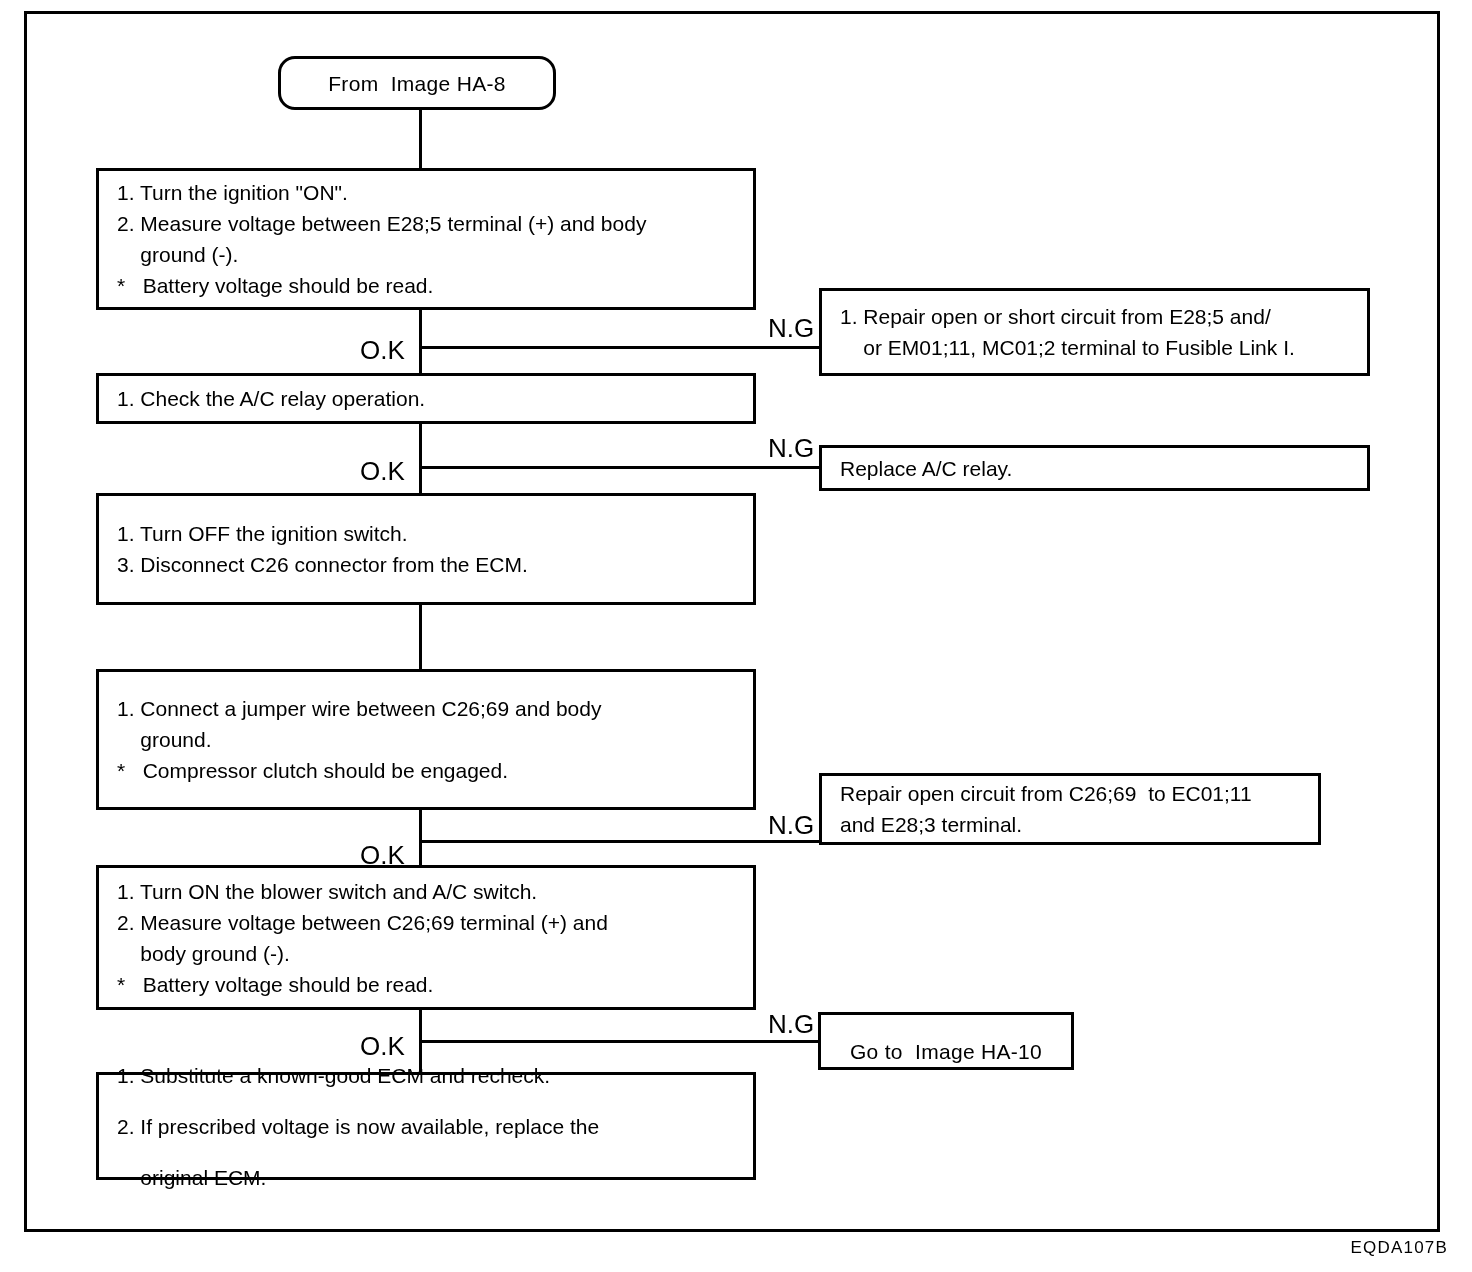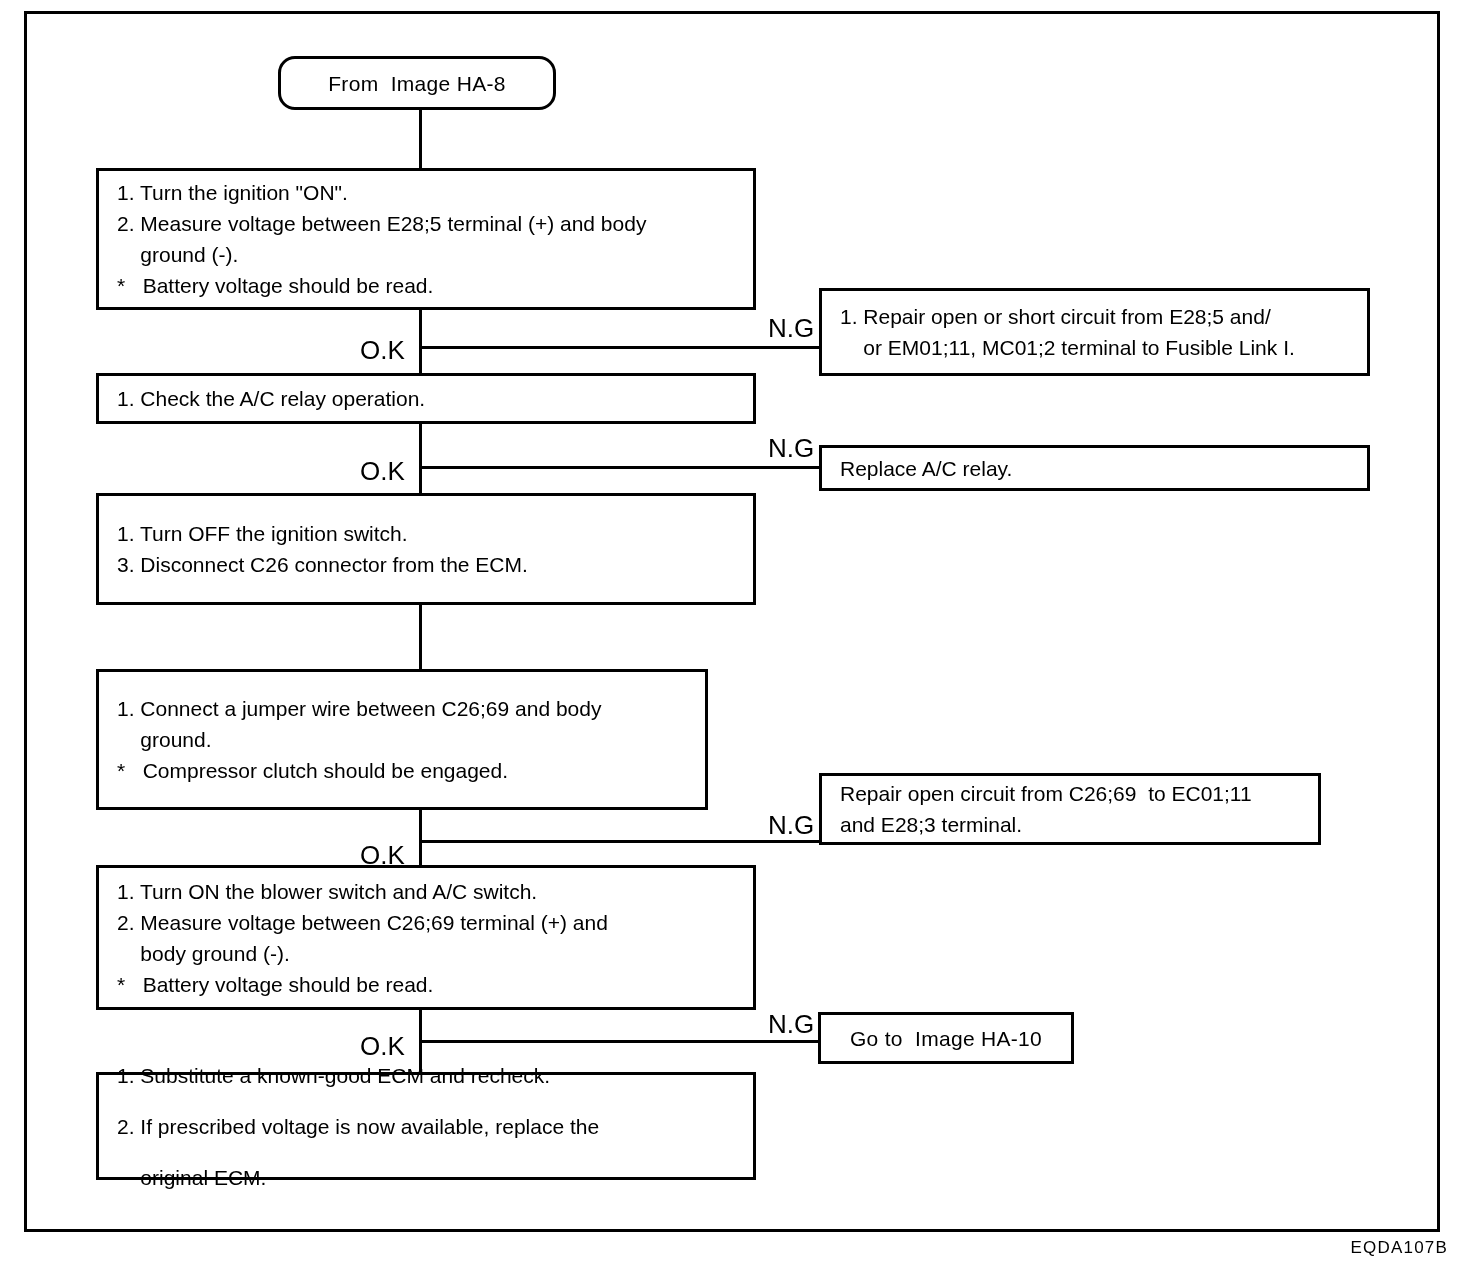--- a/index.html
+++ b/index.html
@@ -117,21 +117,21 @@
     <div class="line">Replace A/C relay.</div>
   </div>
 
   <div class="box" style="left:96px; top:493px; width:660px; height:112px;">
     <div class="line">1. Turn OFF the ignition switch.</div>
     <div class="line">3. Disconnect C26 connector from the ECM.</div>
   </div>
 
   <div class="vline" style="left:419px; top:605px; height:64px;"></div>
 
-  <div class="box" style="left:96px; top:669px; width:612px; height:141px;">
+  <div class="box" style="left:96px; top:669px; width:660px; height:141px;">
     <div class="line">1. Connect a jumper wire between C26;69 and body</div>
     <div class="line">    ground.</div>
     <div class="line">*   Compressor clutch should be engaged.</div>
   </div>
 
   <div class="vline" style="left:419px; top:810px; height:55px;"></div>
   <div class="hline" style="left:419px; top:840px; width:400px;"></div>
   <div class="lbl" style="left:360px; top:845px;">O.K</div>
   <div class="lbl" style="left:768px; top:815px;">N.G</div>
 
@@ -145,21 +145,21 @@
     <div class="line">2. Measure voltage between C26;69 terminal (+) and</div>
     <div class="line">    body ground (-).</div>
     <div class="line">*   Battery voltage should be read.</div>
   </div>
 
   <div class="vline" style="left:419px; top:1010px; height:62px;"></div>
   <div class="hline" style="left:419px; top:1040px; width:400px;"></div>
   <div class="lbl" style="left:360px; top:1036px;">O.K</div>
   <div class="lbl" style="left:768px; top:1014px;">N.G</div>
 
-  <div class="box centered" style="left:818px; top:1012px; width:256px; height:52px;">
+  <div class="box centered" style="left:818px; top:1012px; width:256px; height:58px;justify-content:flex-end;">
     <div class="line">Go to  Image HA-10</div>
   </div>
 
   <div class="box" style="left:96px; top:1072px; width:660px; height:108px;gap:20px;">
     <div class="line">1. Substitute a known-good ECM and recheck.</div>
     <div class="line">2. If prescribed voltage is now available, replace the</div>
     <div class="line">    original ECM.</div>
   </div>
 
   <div id="footer-code">EQDA107B</div>

